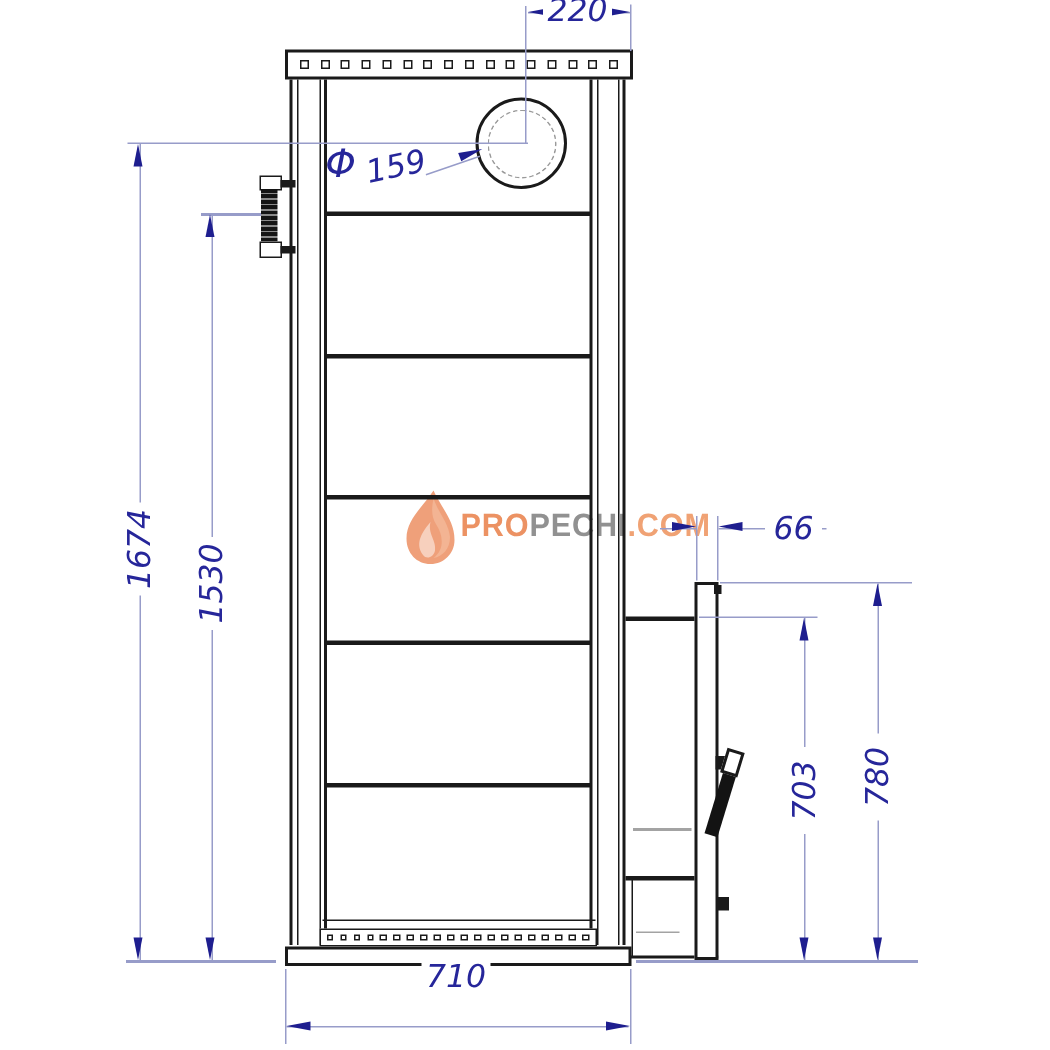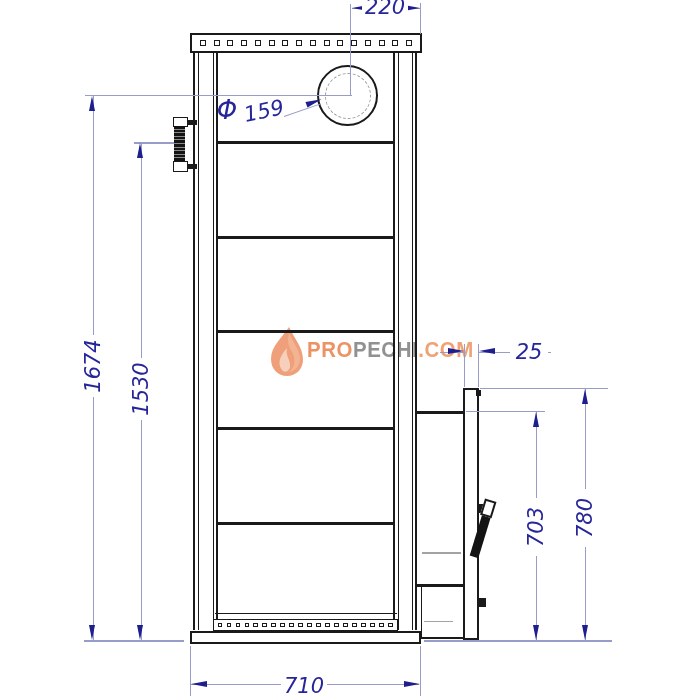--- a/index.html
+++ b/index.html
@@ -162,34 +162,34 @@
 
   <div class="dl" style="left:84px;top:640.4px;width:100px;height:1.2px;"></div>
   <div class="dl" style="left:424px;top:640.4px;width:188px;height:1.2px;"></div>
 
   <div class="dl" style="left:464.3px;top:344px;width:1.2px;height:43px;"></div>
   <div class="dl" style="left:477.9px;top:344px;width:1.2px;height:43px;"></div>
   <div class="dl" style="left:440px;top:352px;width:24px;height:1.2px;"></div>
   <div class="dl" style="left:479px;top:352px;width:72px;height:1.2px;"></div>
   <div class="arr a-right" style="left:448px;top:348.4px;"></div>
   <div class="arr a-left" style="left:478.5px;top:348.4px;"></div>
-  <div class="dtx" style="left:510px;top:341px;width:38px;">25</div>
+  <div class="dtx" style="left:510px;top:341px;width:38px;">66</div>
 
   <div class="dl" style="left:466px;top:411.2px;width:79px;height:1.2px;"></div>
   <div class="dl" style="left:536.2px;top:412px;width:1.2px;height:228px;"></div>
   <div class="arr a-up" style="left:533.2px;top:412px;"></div>
   <div class="arr a-down" style="left:533.2px;top:625px;"></div>
   <div class="dtx rot90" style="left:507px;top:516px;width:58px;">703</div>
 
   <div class="dl" style="left:480px;top:388.2px;width:128px;height:1.2px;"></div>
   <div class="dl" style="left:584.7px;top:389px;width:1.2px;height:251px;"></div>
   <div class="arr a-up" style="left:581.7px;top:389px;"></div>
   <div class="arr a-down" style="left:581.7px;top:625px;"></div>
   <div class="dtx rot90" style="left:556px;top:507px;width:58px;">780</div>
 
   <div class="dl" style="left:189.8px;top:646px;width:1.2px;height:50px;"></div>
   <div class="dl" style="left:420.3px;top:646px;width:1.2px;height:50px;"></div>
   <div class="dl" style="left:191px;top:684.3px;width:228px;height:1.2px;"></div>
   <div class="arr a-left" style="left:190.5px;top:680.7px;"></div>
   <div class="arr a-right" style="left:403.8px;top:680.7px;"></div>
-  <div class="dtx" style="left:281px;top:675px;width:46px;">710</div>
+  <div class="dtx" style="left:281px;top:640px;width:46px;">710</div>
 
 </div>
 
 </body></html>

